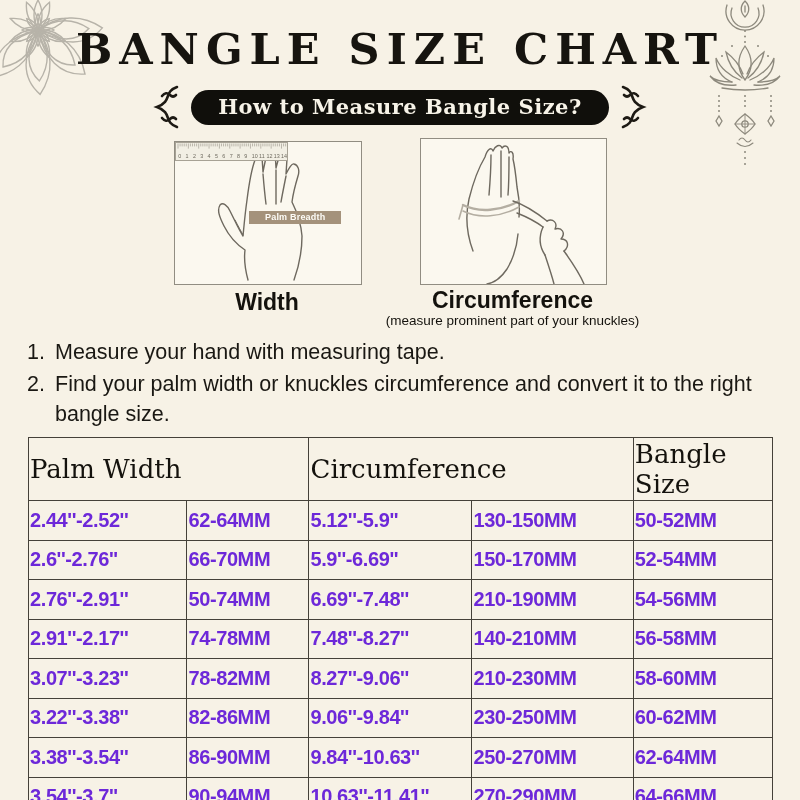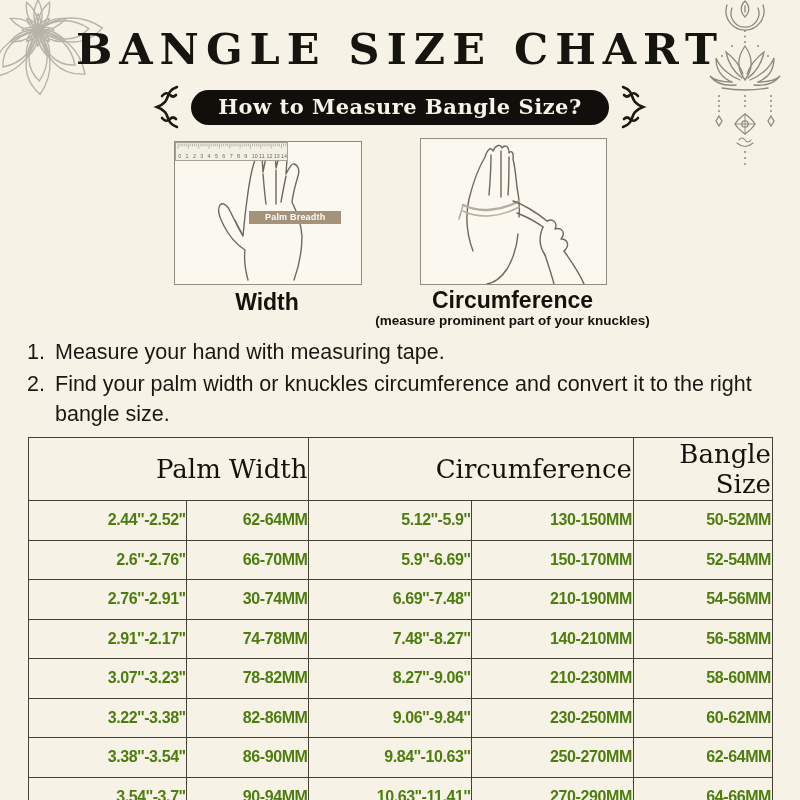--- a/index.html
+++ b/index.html
@@ -25,33 +25,33 @@
   .figbox.circ-fig{left:420px;top:138px;width:185px;height:145px;}
   .figbox svg{position:absolute;left:0;top:0;}
 
   .ruler-tag{position:absolute;left:74px;top:69px;background:#a4927b;color:#fdfcf7;
     font-size:9px;font-weight:bold;padding:1px 16px 2px;letter-spacing:0.2px;}
   .ruler{position:absolute;left:74px;top:83px;background:#f2efe4;border:1px solid #a7a295;}
 
   .caption{position:absolute;font-weight:bold;color:#14120d;text-align:center;}
   .cap-width{left:174px;top:289px;width:186px;font-size:23px;}
   .cap-circ{left:400px;top:287px;width:225px;font-size:23px;}
-  .cap-note{left:360px;top:313px;width:305px;font-size:13.5px;font-weight:bold;}
+  .cap-note{left:360px;top:313px;width:305px;font-size:13.5px;font-weight:normal;}
 
   
   .instructions{position:absolute;left:27px;top:337px;width:762px;list-style:none;margin:0;padding:0;}
   .instructions li{position:relative;padding-left:28px;font-size:21.5px;line-height:30px;color:#1a1813;margin-bottom:2px;}
   .instructions .num{position:absolute;left:0;top:0;}
 
   
   .table-wrap{position:absolute;left:28px;top:437px;width:745px;}
   table{width:100%;border-collapse:collapse;table-layout:fixed;}
-  th,td{border:1px solid #454139;text-align:right;vertical-align:middle;background:#f7f2e6;}
+  th,td{border:1px solid #454139;text-align:left;vertical-align:middle;background:#f7f2e6;}
   th{height:49px;font-family:"DejaVu Serif",serif;font-weight:normal;font-size:26px;color:#14120d;}
-  td{height:36.5px;font-size:16px;font-weight:bold;letter-spacing:-0.4px;color:#4d7c0f;}
+  td{height:36.5px;font-size:20px;font-weight:bold;letter-spacing:-0.4px;color:#6d28d9;}
 </style>
 </head>
 <body>
 
 <div class="page">
 
   <svg class="mandala" width="132" height="142" viewBox="0 0 132 142" fill="none" stroke="#b7b3a9" stroke-width="1.4">
     <circle cx="38" cy="30" r="2.5"></circle>
     <circle cx="38" cy="30" r="6"></circle>
     <g id="mandala-rings">
@@ -293,21 +293,21 @@
           </tr>
           <tr>
             <td>2.6''-2.76''</td>
             <td>66-70MM</td>
             <td>5.9''-6.69''</td>
             <td>150-170MM</td>
             <td>52-54MM</td>
           </tr>
           <tr>
             <td>2.76''-2.91''</td>
-            <td>30-74MM</td>
+            <td>50-74MM</td>
             <td>6.69''-7.48''</td>
             <td>210-190MM</td>
             <td>54-56MM</td>
           </tr>
           <tr>
             <td>2.91''-2.17''</td>
             <td>74-78MM</td>
             <td>7.48''-8.27''</td>
             <td>140-210MM</td>
             <td>56-58MM</td>

